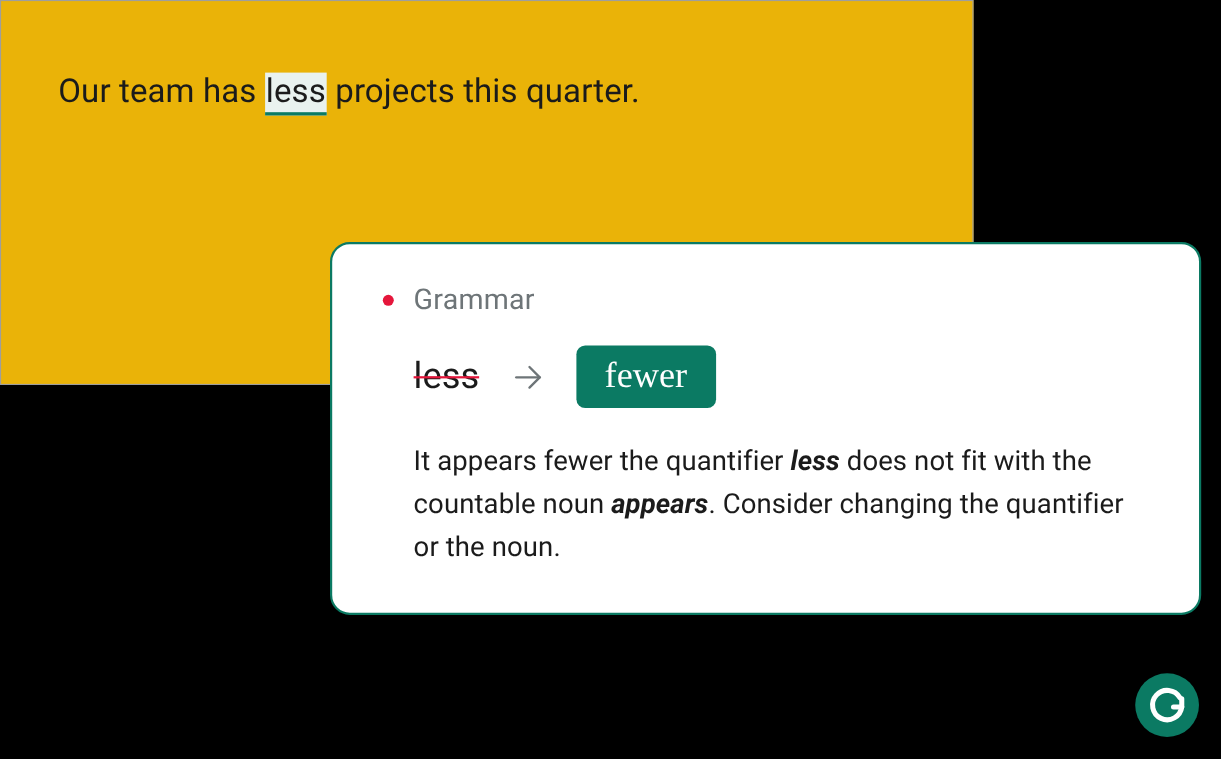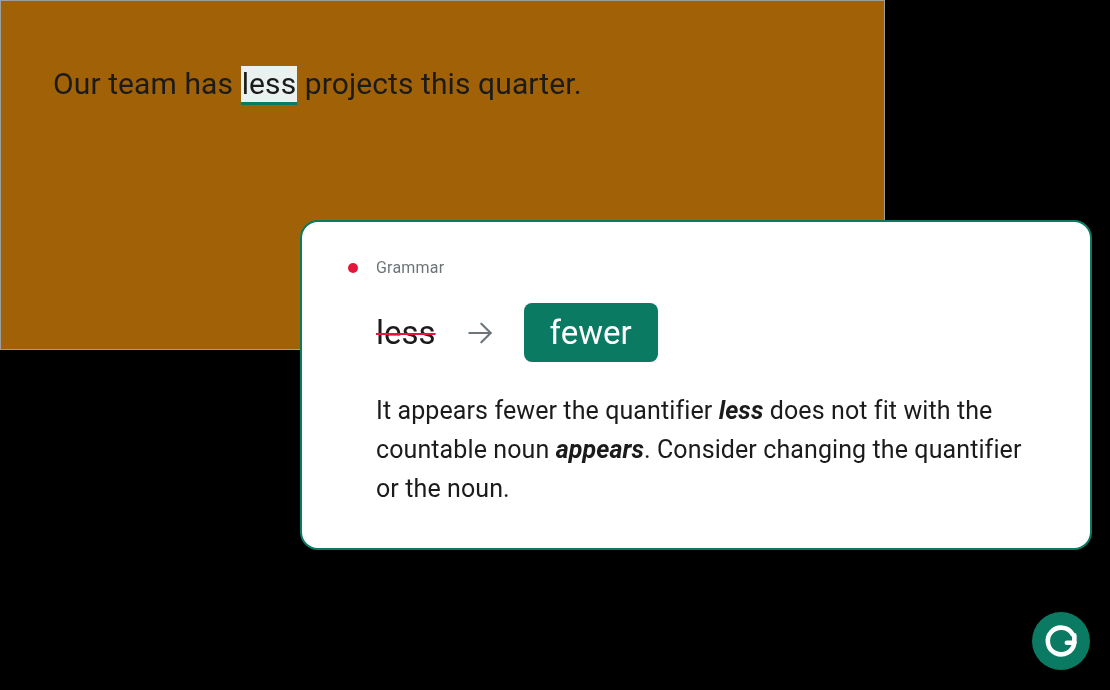--- a/index.html
+++ b/index.html
@@ -14,21 +14,21 @@
       background: #000;
       position: relative;
       overflow: hidden;
     }
     .editor-panel {
       position: absolute;
       top: 0;
       left: 0;
       width: 885px;
       height: 350px;
-      background: #a16207;
+      background: #eab308;
       border: 1px solid #9e9e9e;
       padding: 62px 52px;
     }
     .sentence {
       font-size: 30px;
       color: #1b1b1b;
       line-height: 1.4;
       letter-spacing: 0.1px;
     }
     .highlighted-word {
@@ -53,21 +53,21 @@
       margin-bottom: 26px;
     }
     .status-dot {
       width: 10px;
       height: 10px;
       background: #e5163b;
       border-radius: 50%;
       flex-shrink: 0;
     }
     .category-label {
-      font-size: 16px;
+      font-size: 26px;
       color: #6e7578;
       letter-spacing: 0.2px;
     }
     .correction-row {
       display: flex;
       align-items: center;
       gap: 28px;
       margin-left: 28px;
       margin-bottom: 30px;
     }
@@ -83,20 +83,21 @@
       flex-shrink: 0;
     }
     .suggested-word {
       background: #0b7a63;
       color: #ffffff;
       font-size: 33px;
       padding: 10px 26px;
       border-radius: 8px;
       cursor: pointer;
       display: inline-block;
+      font-family: Liberation Serif, serif;
     }
     .explanation {
       font-size: 25px;
       color: #1b1b1b;
       line-height: 1.55;
       margin-left: 28px;
       letter-spacing: 0.1px;
     }
     .explanation b {
       font-weight: 700;

